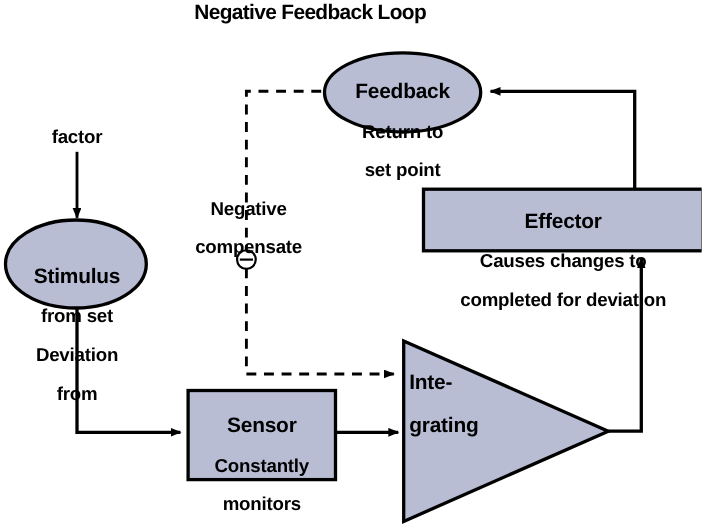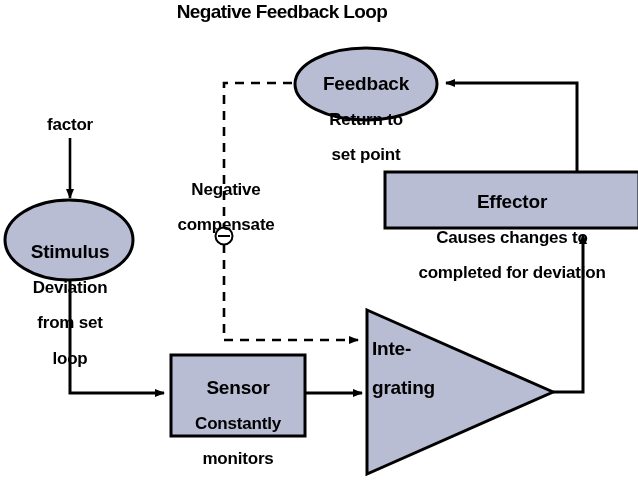--- a/index.html
+++ b/index.html
@@ -145,23 +145,23 @@
   </svg>
 
   <div class="lbl" id="title-text">Negative Feedback Loop</div>
 
   <div class="lbl" id="perturbing-label">
     <div>factor</div>
   </div>
 
   <div class="lbl" id="stimulus-label">
     <div class="line-1">Stimulus</div>
+    <div>from set</div>
     <div>Deviation</div>
-    <div>from set</div>
-    <div>loop</div>
+    <div>from</div>
   </div>
 
   <div class="lbl" id="nfl-label">
     <div>Negative</div>
     <div>compensate</div>
   </div>
 
   <div class="lbl" id="response-label">
     <div class="line-1">Feedback</div>
     <div>Return to</div>

